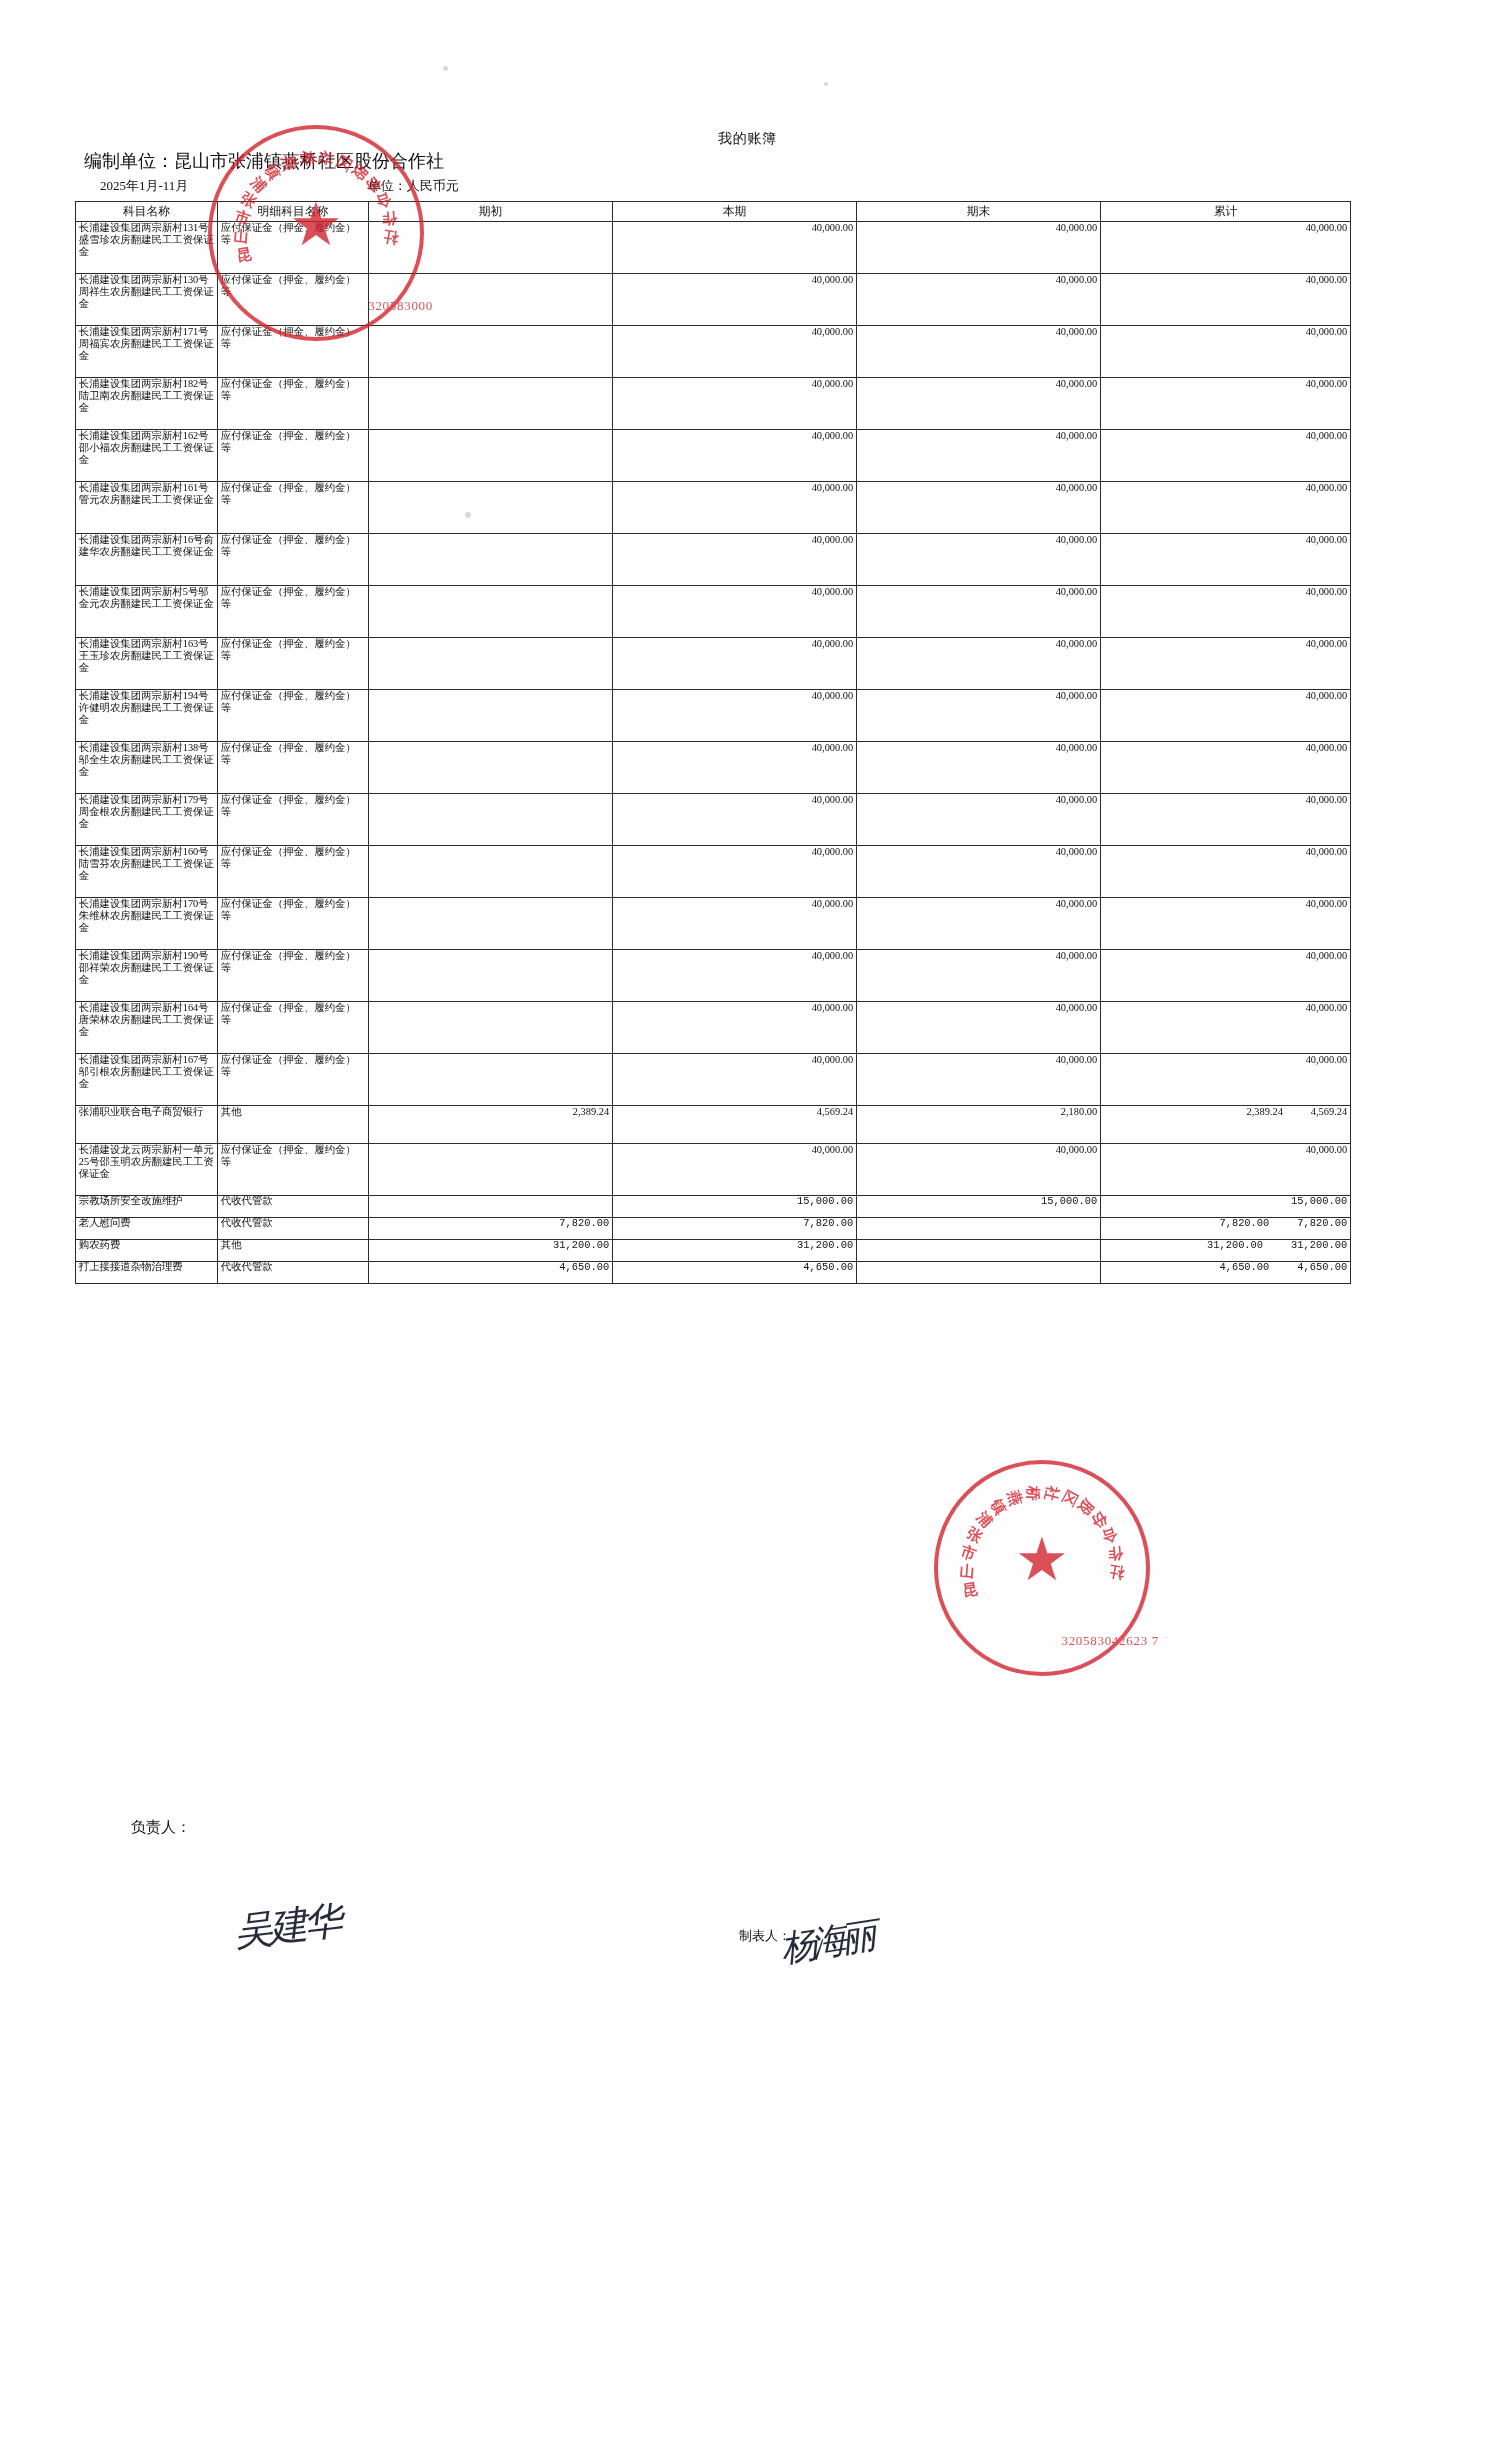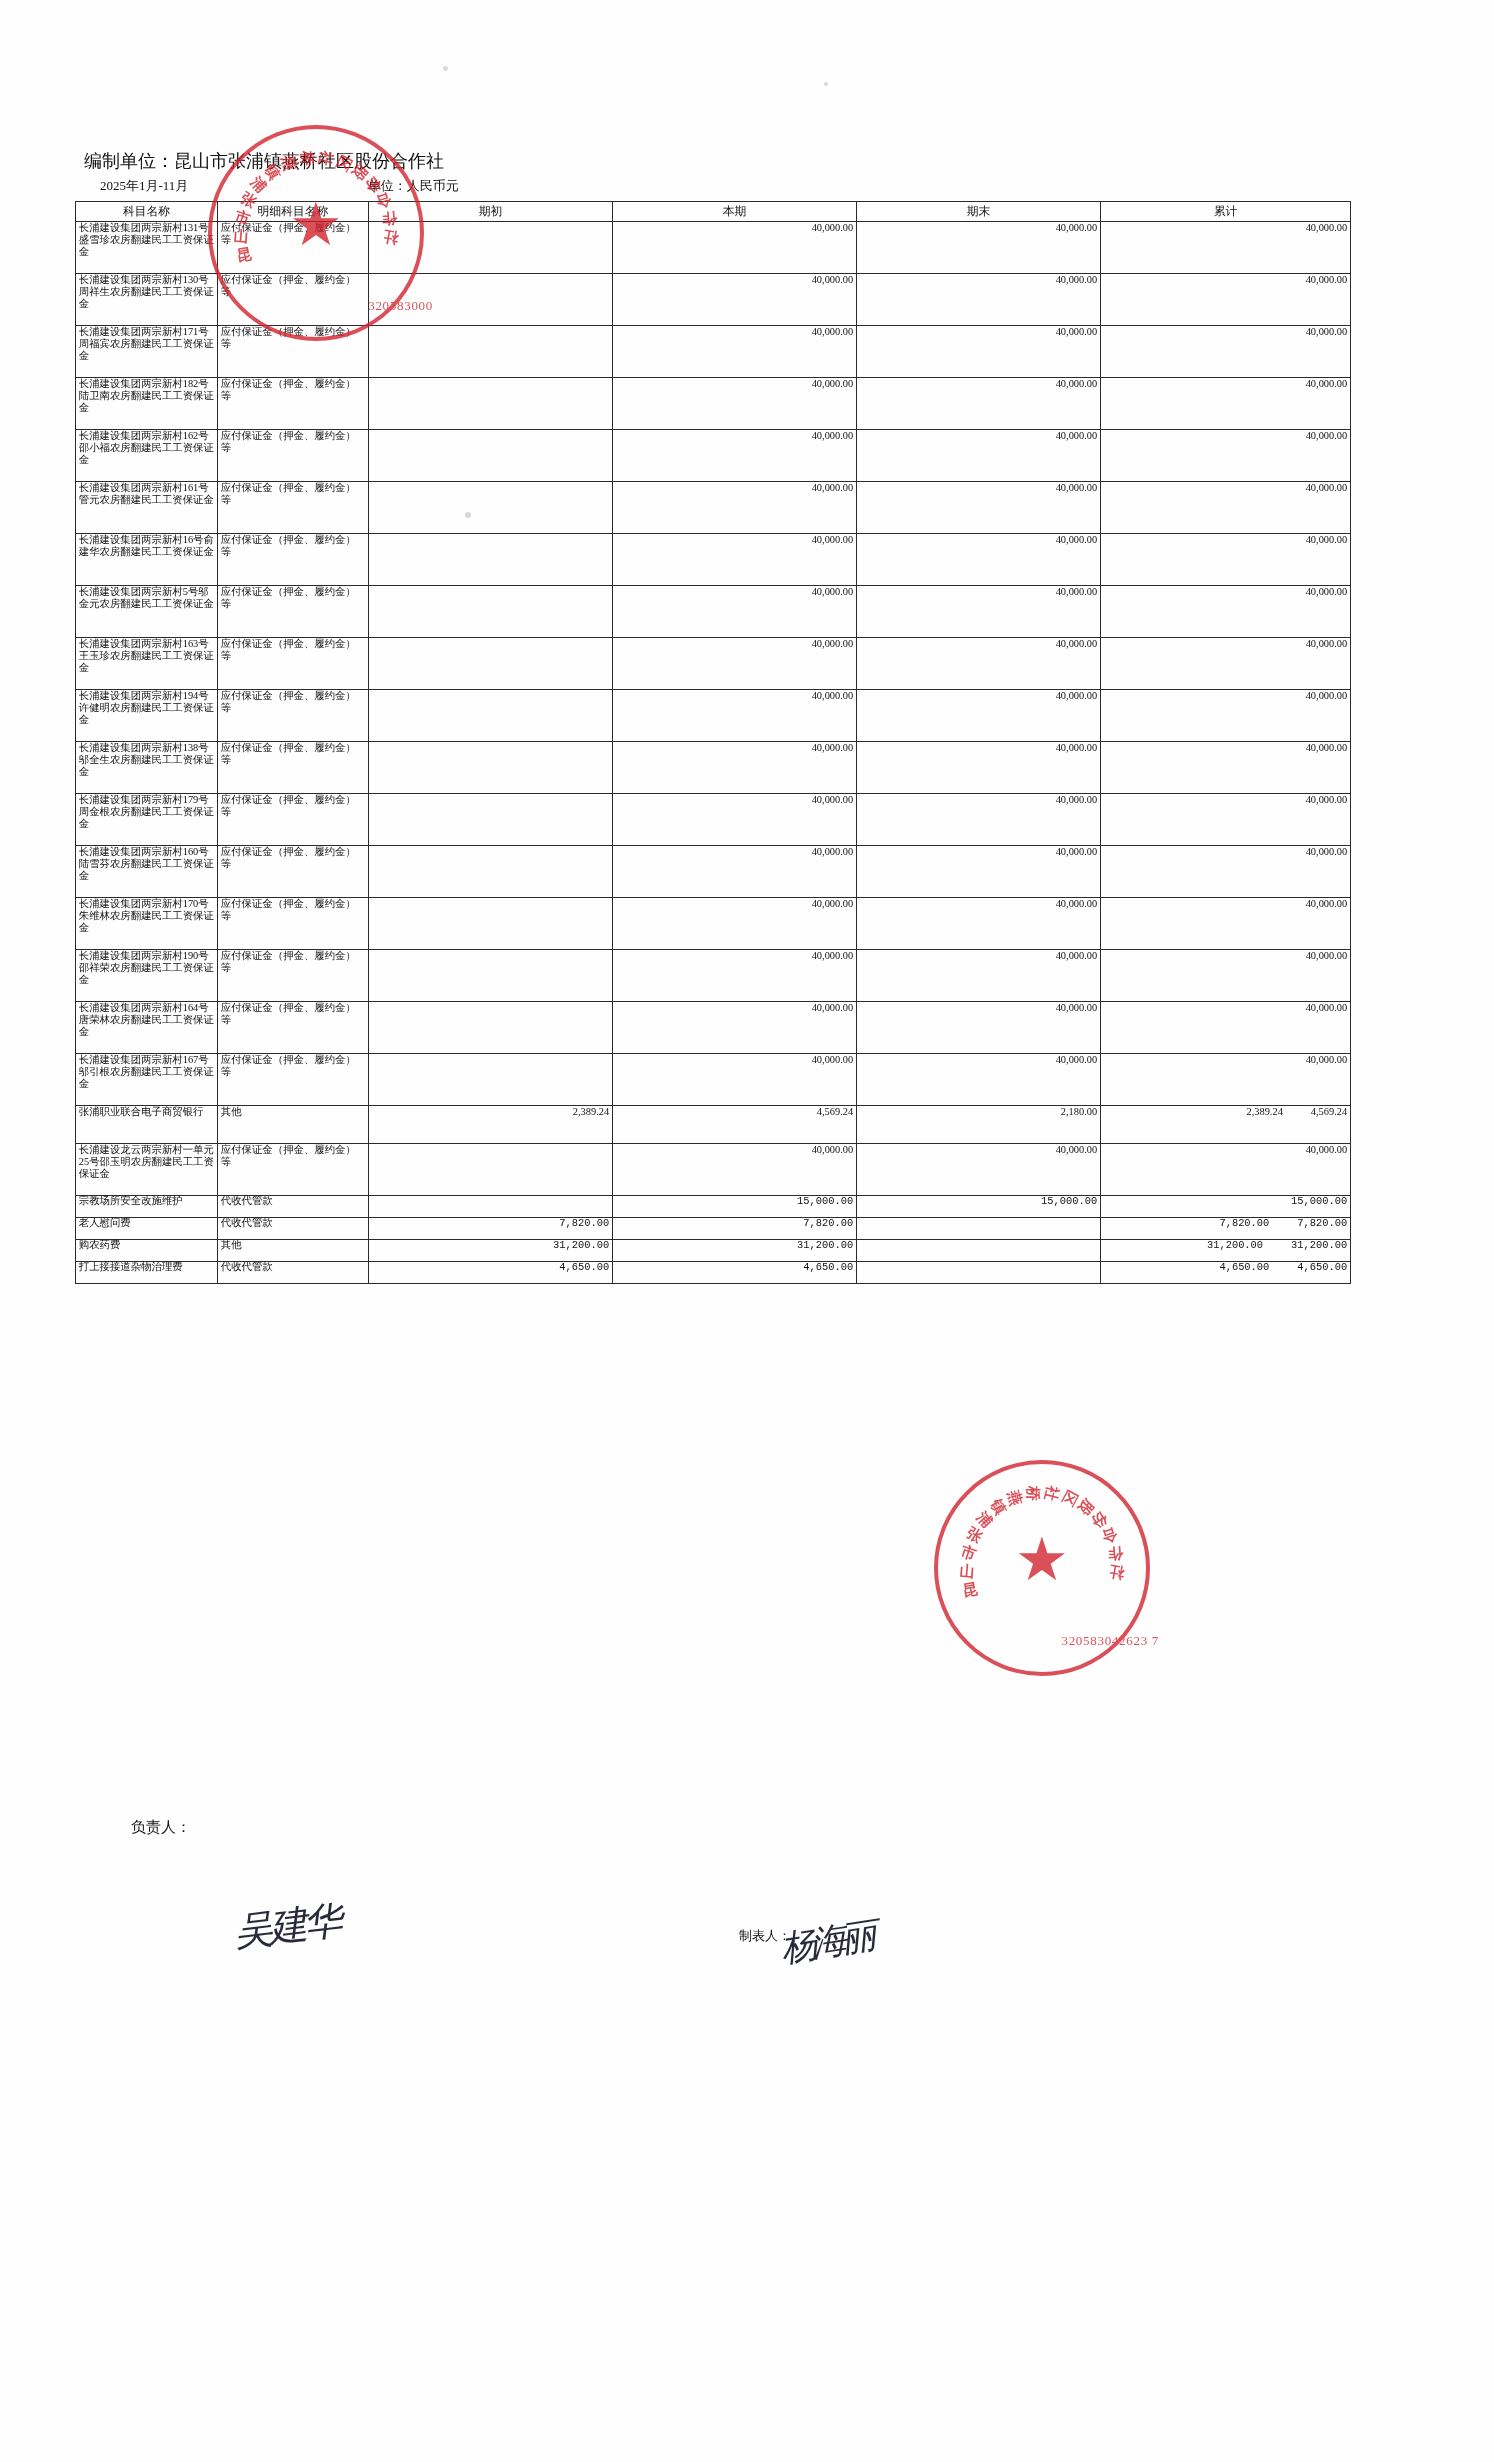--- a/index.html
+++ b/index.html
@@ -191,20 +191,21 @@
     position: absolute;
     background: #d9d9d9;
     border-radius: 50%;
   }
 </style>
 </head>
 <body>
 
 <div class="page">
 
+  <div class="doc-title">我的账簿</div>
 
   <div class="unit-line">
     <span>编制单位：</span><span>昆山市张浦镇燕桥社区股份合作社</span>
   </div>
 
   <div class="period-line">
     <span>2025年1月-11月</span>
     <span style="display:inline-block;width:173px"></span>
     <span>单位：人民币元</span>
   </div>

